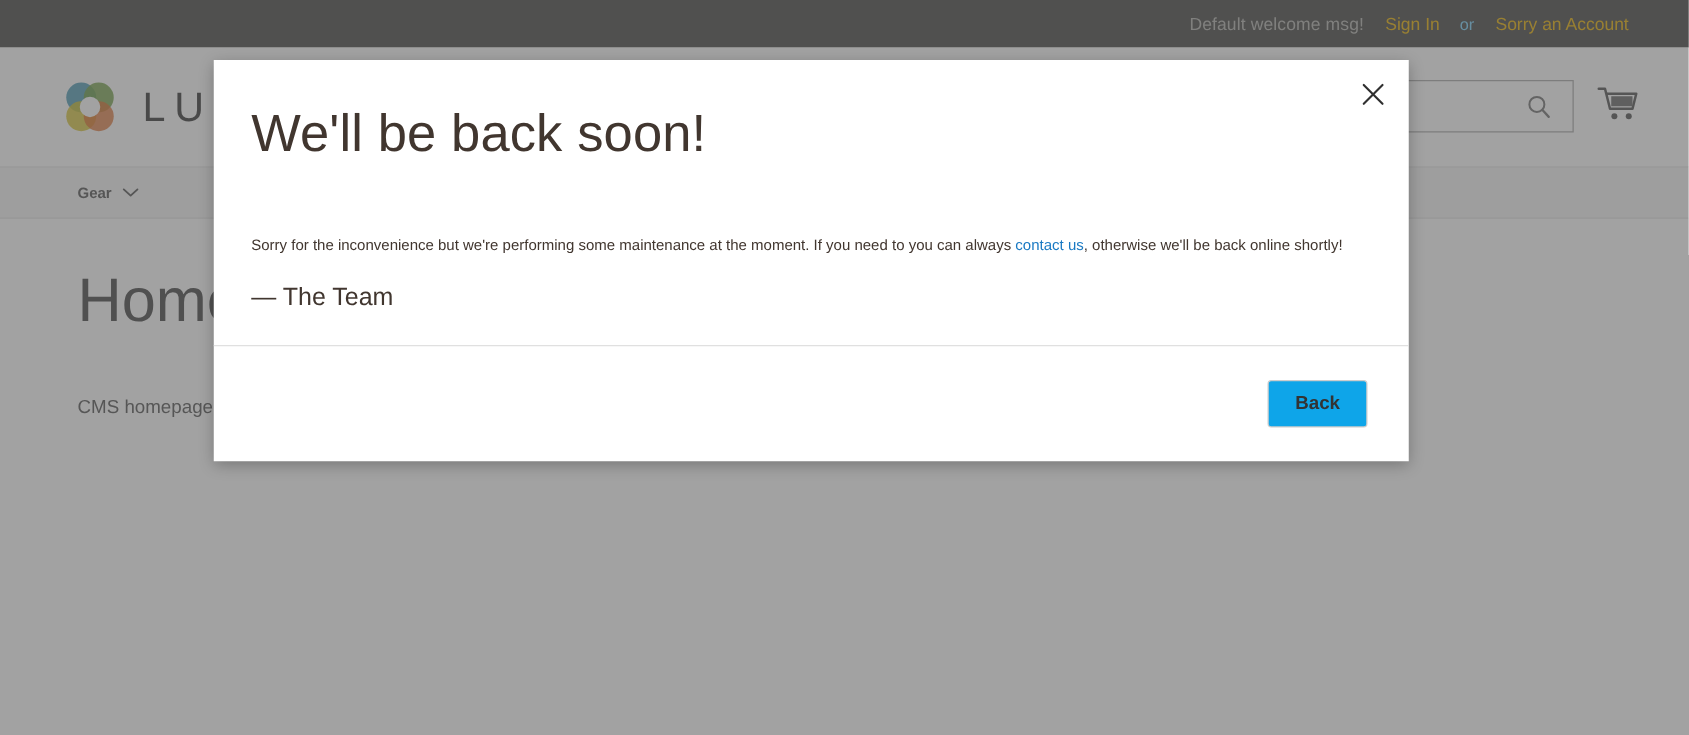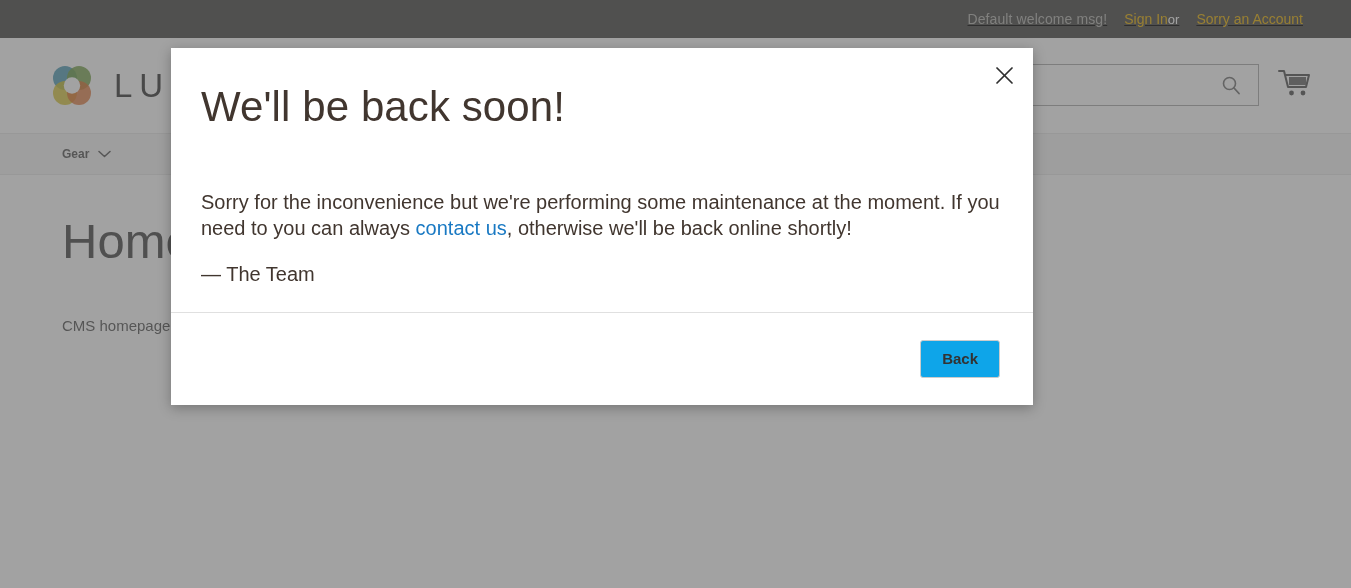--- a/index.html
+++ b/index.html
@@ -23,37 +23,37 @@
   }
 
   .topbar {
     height: 38px;
     background: #4a4a48;
     display: flex;
     align-items: center;
     justify-content: flex-end;
     padding-right: 48px;
     box-sizing: border-box;
-    text-decoration: underline;
   }
   .topbar-welcome {
     color: #b4b4b0;
     font-size: 14px;
     letter-spacing: .1px;
   }
   .topbar-link {
     color: #eab308;
     font-size: 14px;
     margin-left: 17px;
     text-decoration: none;
     cursor: pointer;
   }
   .topbar-or {
-    color: #ffffff;
+    color: #7dd3fc;
     font-size: 13px;
+    margin-left: 16px;
   }
 
   .header {
     height: 95px;
     background: #ffffff;
     display: flex;
     align-items: center;
     padding: 0 48px;
     box-sizing: border-box;
     position: relative;
@@ -138,21 +138,21 @@
   .overlay {
     position: absolute;
     inset: 0;
     background: rgba(85,85,85,0.55);
   }
 
   .modal {
     position: absolute;
     left: 171px;
     top: 48px;
-    width: 862px;
+    width: 956px;
     background: #ffffff;
     box-shadow: 0 3px 12px rgba(0,0,0,0.28);
     box-sizing: border-box;
   }
   .modal-body {
     padding: 35px 30px 26px 30px;
     position: relative;
     min-height: 197px;
     box-sizing: border-box;
   }
@@ -166,21 +166,21 @@
   }
   .modal-title {
     font-size: 42px;
     font-weight: 300;
     color: #41362f;
     margin: 0 0 58px 0;
     line-height: 1.15;
     letter-spacing: .1px;
   }
   .modal-para {
-    font-size: 20px;
+    font-size: 12px;
     line-height: 1.3;
     color: #41362f;
     margin: 0 0 22px 0;
     max-width: 950px;
   }
   .modal-link {
     color: #1979c3;
     text-decoration: none;
     cursor: pointer;
   }

